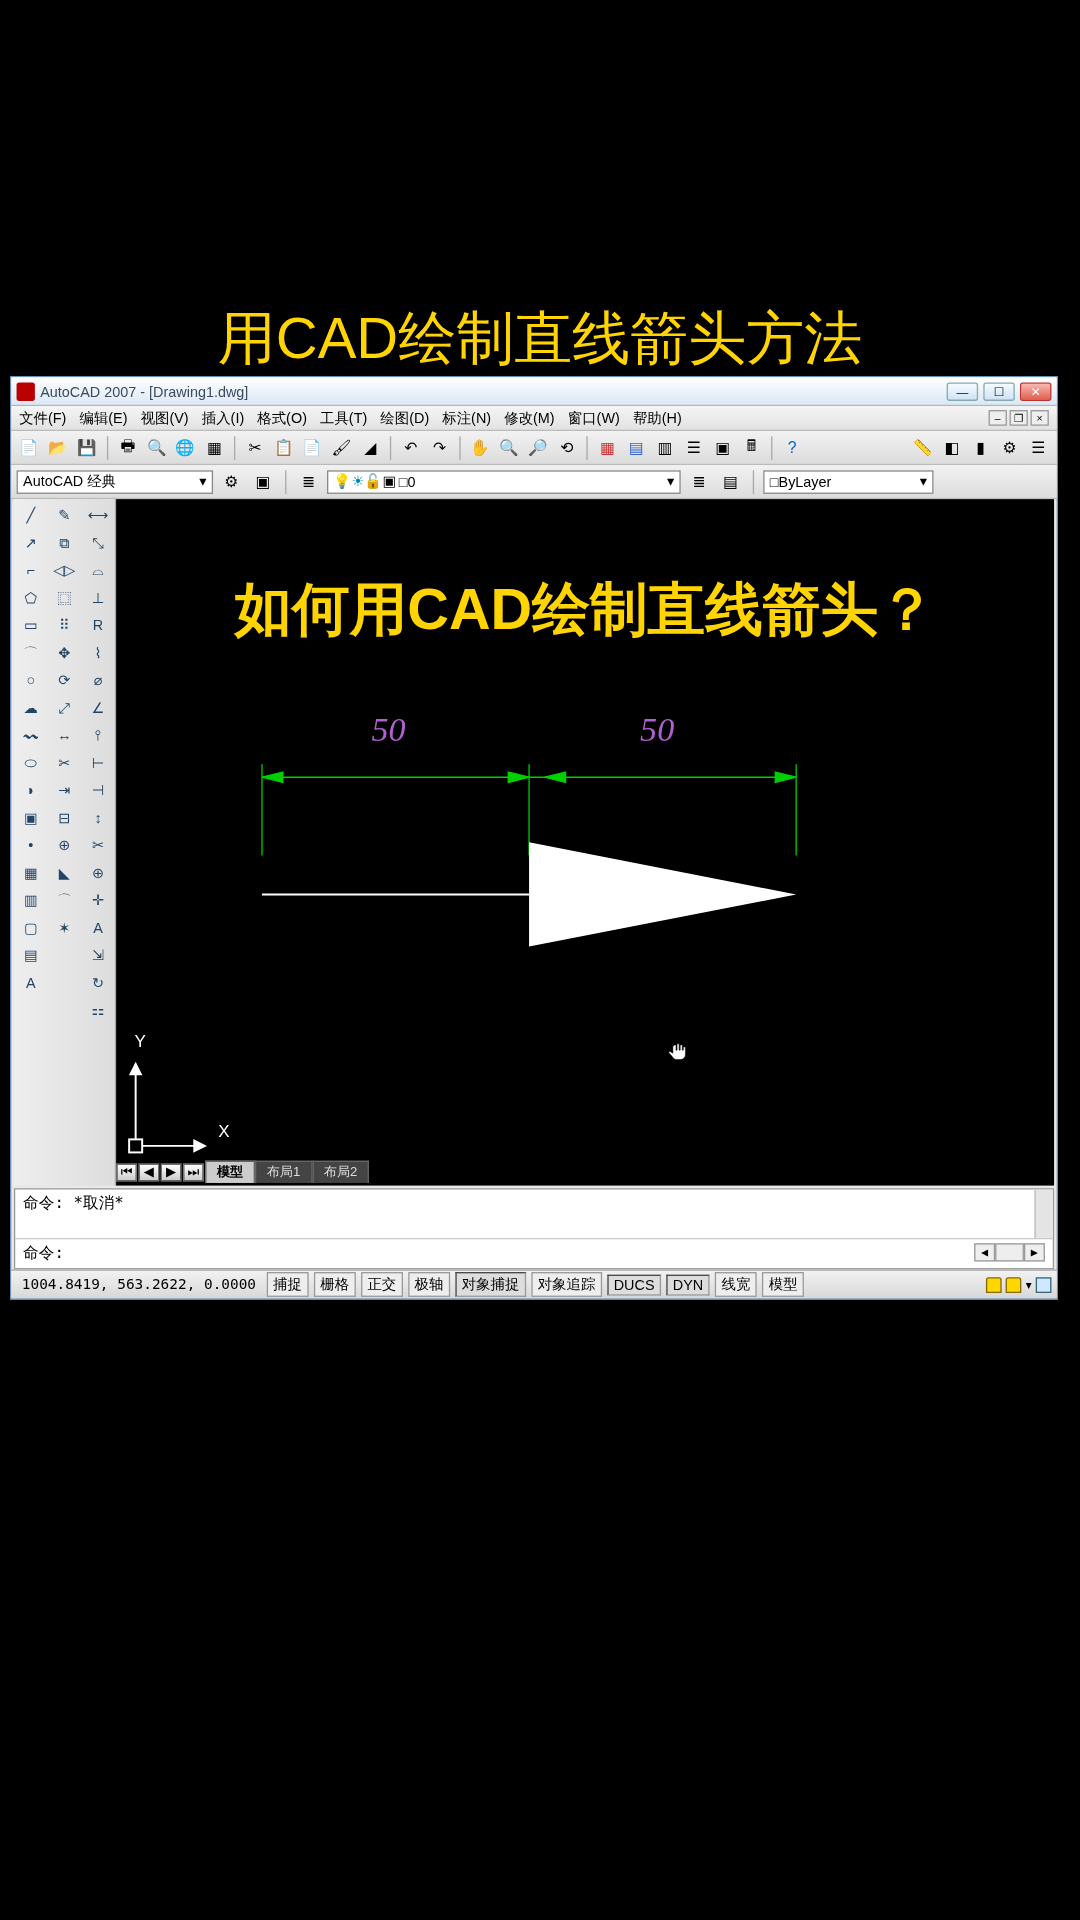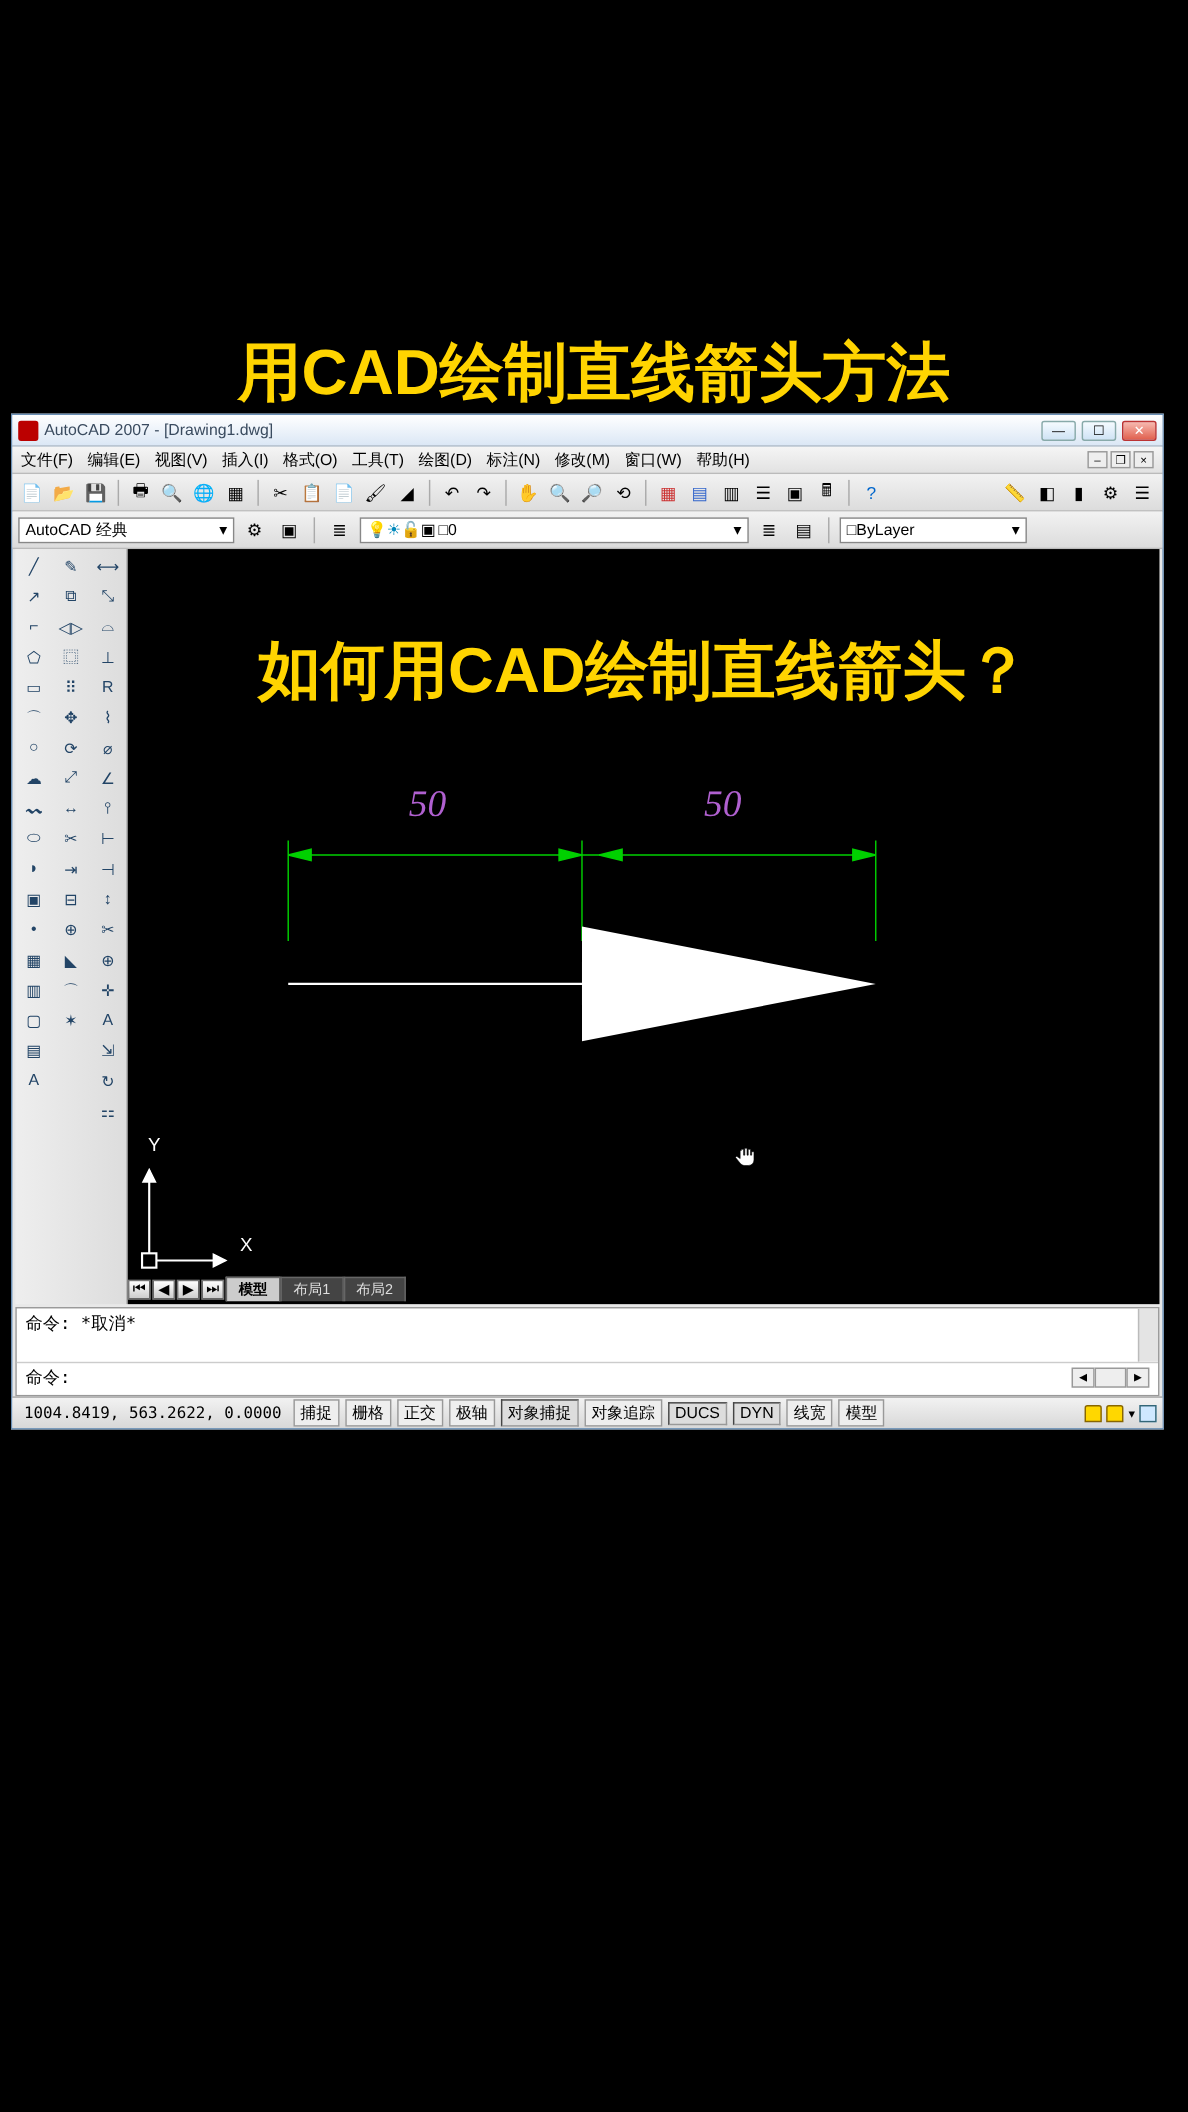--- a/index.html
+++ b/index.html
@@ -1,17 +1,17 @@
 <!DOCTYPE html>
 <html><head>
 <meta charset="utf-8">
 <style>
 * { margin: 0; padding: 0; box-sizing: border-box; }
 body { background: #000; width: 1080px; height: 1920px; overflow: hidden; font-family: "Microsoft YaHei", SimSun, Arial, sans-serif; }
-.caption-top { color: #ffd400; font-size: 58px; font-weight: bold; text-align: center; width: 100%; position: absolute; top: 300px; }
+.caption-top { color: #ffd400; font-size: 58px; font-weight: normal; text-align: center; width: 100%; position: absolute; top: 300px; }
 .cad-window { position: absolute; top: 376px; left: 10px; width: 800px; height: 705px; transform: scale(1.31); transform-origin: top left; background: #e8e8e8; border: 1px solid #6a8fb5; box-shadow: 0 0 4px rgba(0,0,0,.3); }
 .titlebar { height: 22px; background: linear-gradient(#fff,#dbe7f5); border-bottom: 1px solid #a9b8c9; display: flex; align-items: center; padding: 0 4px; font-size: 11px; }
 .titlebar .icon { width: 14px; height: 14px; background: #b00; margin-right: 4px; border-radius: 2px; }
 .titlebar .title { flex: 1; color: #3a4b5f; }
 .win-btns { display: flex; gap: 4px; }
 .win-btn { width: 24px; height: 14px; border: 1px solid #8aa; background: linear-gradient(#f5fbff,#cfe3f5); font-size: 9px; display: flex; align-items: center; justify-content: center; cursor: pointer; border-radius: 2px; }
 .win-btn.close { background: linear-gradient(#f7b9b0,#e0604e); border-color: #b33; color: #fff; }
 .menubar { height: 19px; background: linear-gradient(#f5f5f5,#e2e2e2); border-bottom: 1px solid #bbb; display: flex; align-items: center; padding: 0 6px; font-size: 11px; gap: 10px; }
 .menubar span { cursor: pointer; }
 .menubar .mdiright { margin-left: auto; display: flex; gap: 2px; }

